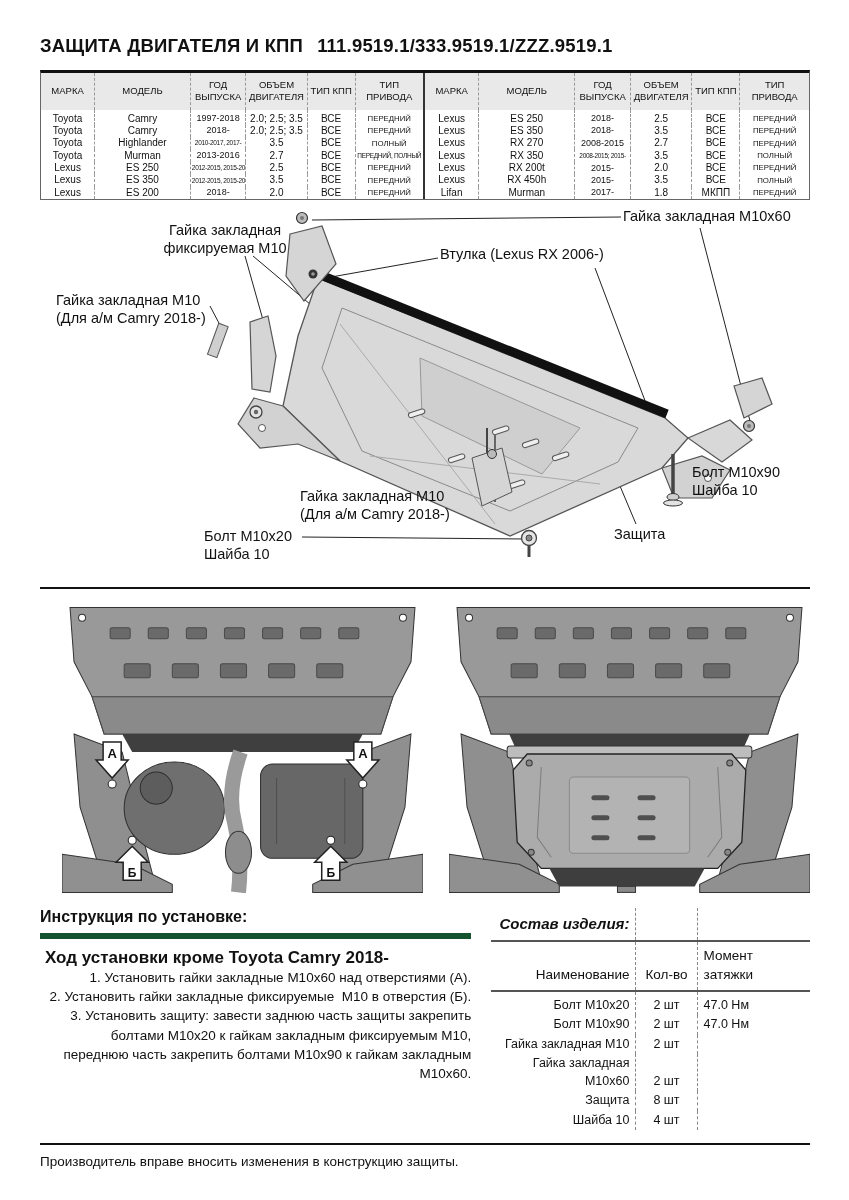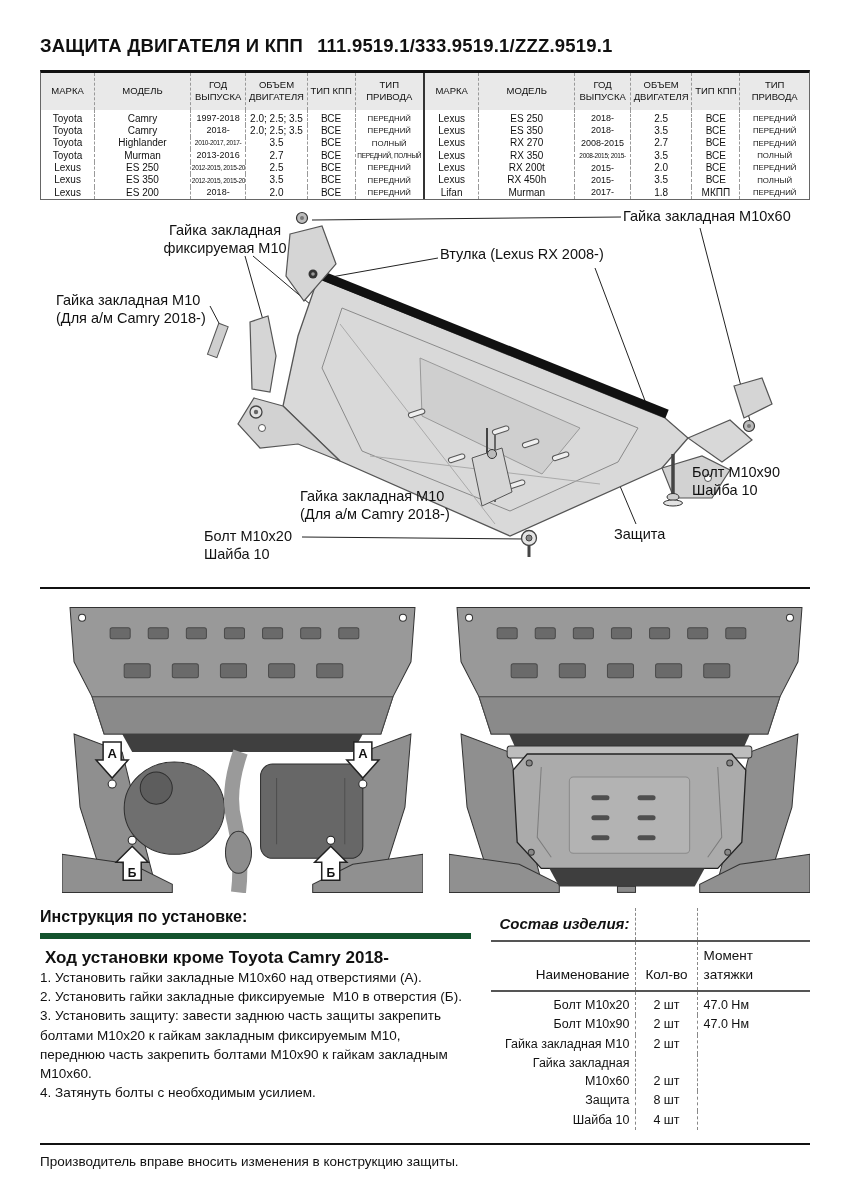--- a/index.html
+++ b/index.html
@@ -35,21 +35,21 @@
   
   .rule { border:none; border-top:2.5px solid #111; margin-top:9px; }
   .rule2 { border:none; border-top:2.5px solid #111; margin-top:13px; }
   
   .photos { display:flex; gap:26px; margin-top:12px; padding-left:22px; }
   
   .bottom { display:flex; margin-top:15px; }
   .instr { width:452px; }
   .instr h2 { font-size:16px; font-weight:bold; border-bottom:6px solid #14532d; padding-bottom:7px; }
   .instr .subtitle { font-weight:bold; font-size:17px; margin-top:9px; padding-left:5px; }
-  .step { font-size:13.5px; line-height:1.42; white-space:pre-wrap; }
+  .step { font-size:13.5px; line-height:1.42; white-space:pre-wrap;text-align:right; }
   .parts-col { margin-left:20px; }
   table.parts { border-collapse:collapse; }
   .parts td { padding:1px 6px; font-size:12.5px; line-height:1.4; vertical-align:bottom; }
   .parts .dash { border-left:1.5px dashed #888; }
   .parts tr.title-row td { font-size:15px; font-weight:bold; border-bottom:2px solid #555;
                            padding:0 6px 6px 2px;font-style:italic; }
   .parts tr.head-row td { font-size:13.5px; border-bottom:2px solid #555; padding:5px 6px;
                           text-align:center; }
   .parts tr.head-row td:last-child { text-align:left; }
   .parts tbody td:first-child { text-align:right; }
@@ -313,21 +313,21 @@
     <g>
       <polygon points="694,180 722,172 732,198 704,212" fill="#d5d5d5" stroke="#555" stroke-width="1.2"></polygon>
       <circle cx="709" cy="220" r="5.5" fill="#bbb" stroke="#333" stroke-width="1.2"></circle>
       <circle cx="709" cy="220" r="2" fill="#777"></circle>
     </g>
   </svg>
 
   <div class="dlabel center" style="left:106px; top:16px; width:158px;">Гайка закладная
 фиксируемая М10</div>
   <div class="dlabel" style="left:583px; top:2px;">Гайка закладная М10х60</div>
-  <div class="dlabel" style="left:400px; top:40px;">Втулка (Lexus RX 2008-)</div>
+  <div class="dlabel" style="left:400px; top:40px;">Втулка (Lexus RX 2006-)</div>
   <div class="dlabel" style="left:16px; top:86px;">Гайка закладная М10
 (Для а/м Camry 2018-)</div>
   <div class="dlabel" style="left:260px; top:282px;">Гайка закладная М10
 (Для а/м Camry 2018-)</div>
   <div class="dlabel" style="left:652px; top:258px;">Болт М10х90
 Шайба 10</div>
   <div class="dlabel" style="left:164px; top:322px;">Болт М10х20
 Шайба 10</div>
   <div class="dlabel" style="left:574px; top:320px;">Защита</div>
 </div>
@@ -439,21 +439,20 @@
 <div class="bottom">
   <div class="instr">
     <h2>Инструкция по установке:</h2>
     <div class="subtitle">Ход установки кроме Toyota Camry 2018-</div>
     <div class="step">1. Установить гайки закладные М10х60 над отверстиями (А).</div>
     <div class="step">2. Установить гайки закладные фиксируемые  М10 в отверстия (Б).</div>
     <div class="step">3. Установить защиту: завести заднюю часть защиты закрепить
 болтами М10х20 к гайкам закладным фиксируемым М10,
 переднюю часть закрепить болтами М10х90 к гайкам закладным
 М10х60.</div>
-    <div class="step">4. Затянуть болты с необходимым усилием.</div>
   </div>
 
   <div class="parts-col">
     <table class="parts">
       <colgroup>
           <col class="c-name">
           <col class="c-qty">
           <col class="c-tq">
         </colgroup>
       <tbody>

